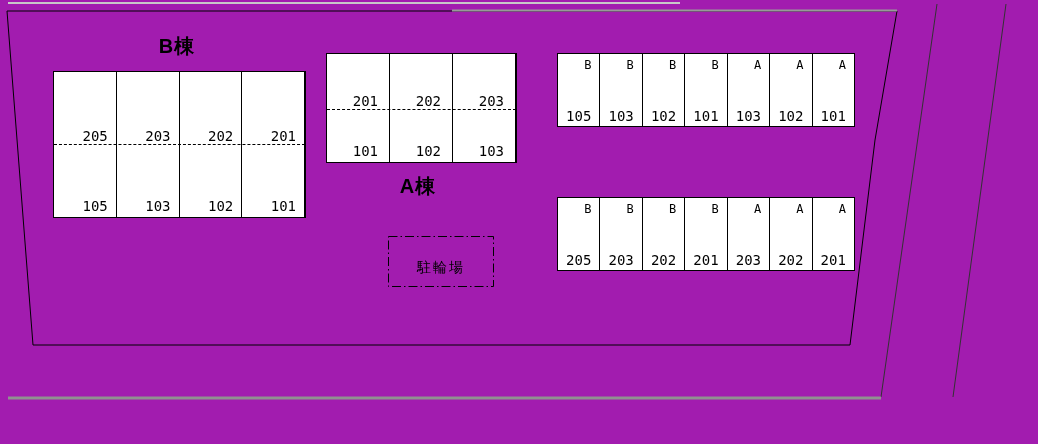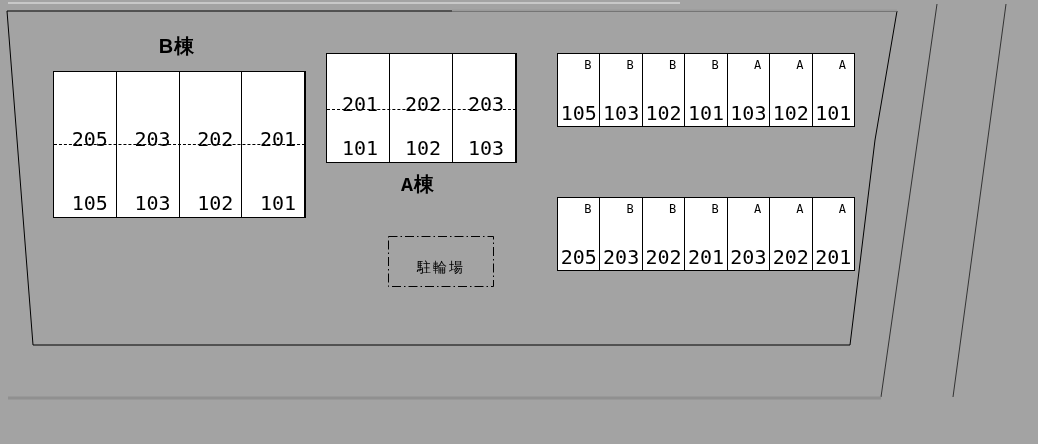--- a/index.html
+++ b/index.html
@@ -1,19 +1,19 @@
 <!DOCTYPE html>
 <html><head>
 <meta charset="utf-8">
 <style>
   html,body{margin:0;padding:0;background:#ffffff;}
   .plan{
     position:relative;
     width:1038px;height:444px;
-    background:#a3a3a3;
+    background:#a21caf;
     overflow:hidden;
     font-family:"Liberation Sans", sans-serif;
     color:#000;
   }
   .lines-svg{position:absolute;left:0;top:0;width:1038px;height:444px;}
   .title{
     position:absolute;
     font-size:20px;
     font-weight:bold;
     text-align:center;
@@ -29,21 +29,21 @@
     background:#fff;
   }
   .block .col{
     flex:1 1 0;
     position:relative;
     border-right:1px solid #000;
   }
   .block .col:last-child{border-right:none;}
   .num{
     position:absolute;
-    font-size:20px;
+    font-size:14px;
     line-height:1;
     font-family:"DejaVu Sans Mono", monospace;
     white-space:nowrap;
   }
   .num.top-num{right:8px;}
   .num.bot-num{right:8px;bottom:4px;}
   #blockB .num.top-num{top:57px;}
   #blockA .num.top-num{top:40px;}
   .dash-line{
     position:absolute;left:0;right:0;height:0;
@@ -121,21 +121,21 @@
       <span class="num top-num" style="right:11px;">202</span>
       <span class="num bot-num" style="right:11px;">102</span>
     </div>
     <div class="col">
       <span class="num top-num" style="right:11px;">203</span>
       <span class="num bot-num" style="right:11px;">103</span>
     </div>
     <div class="dash-line" style="top:55px;"></div>
   </div>
 
-  <div class="title" style="left:378px;top:176px;width:80px;font-family:Liberation Mono, monospace;">A棟</div>
+  <div class="title" style="left:378px;top:176px;width:80px;">A棟</div>
 
   <div class="bicycle-label">駐輪場</div>
 
   <div class="block rblock" style="left:557px;top:53px;width:298px;height:74px;">
     <div class="col">
       <span class="letter">B</span>
       <span class="num bot-num">105</span>
     </div>
     <div class="col">
       <span class="letter">B</span>

